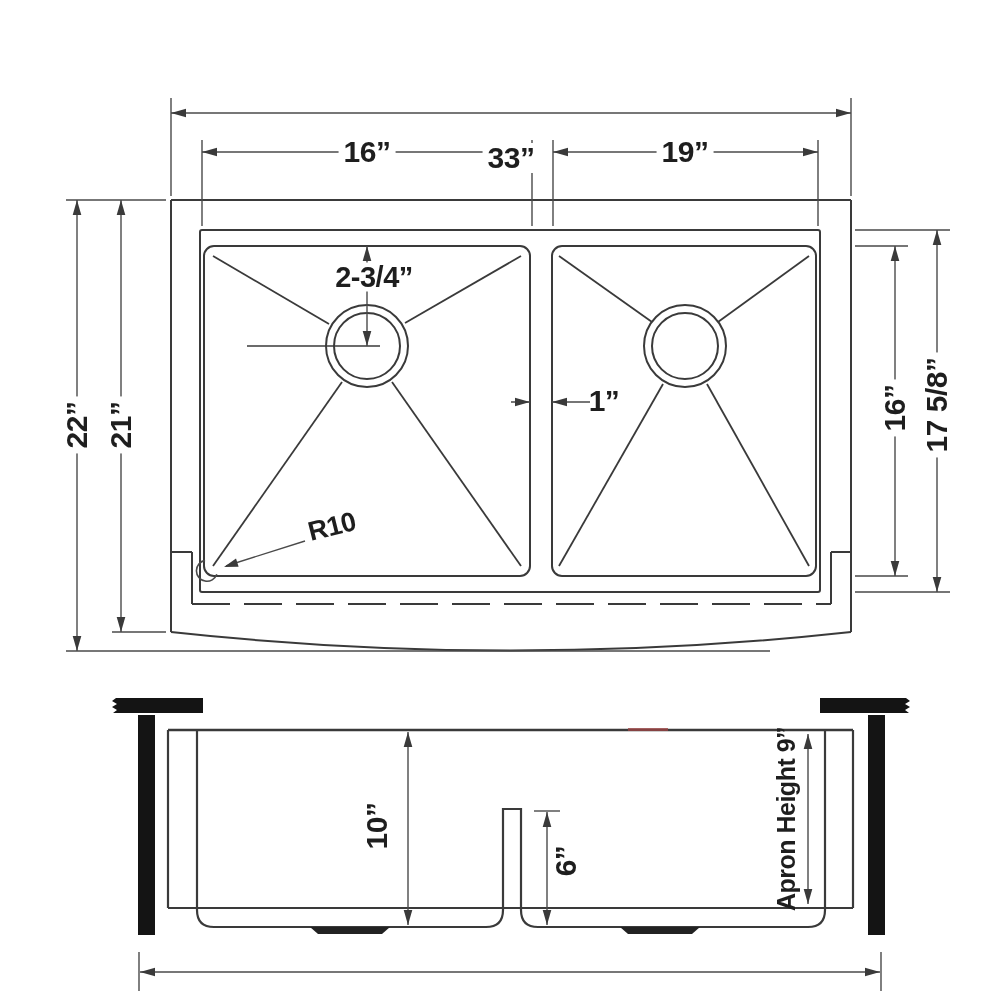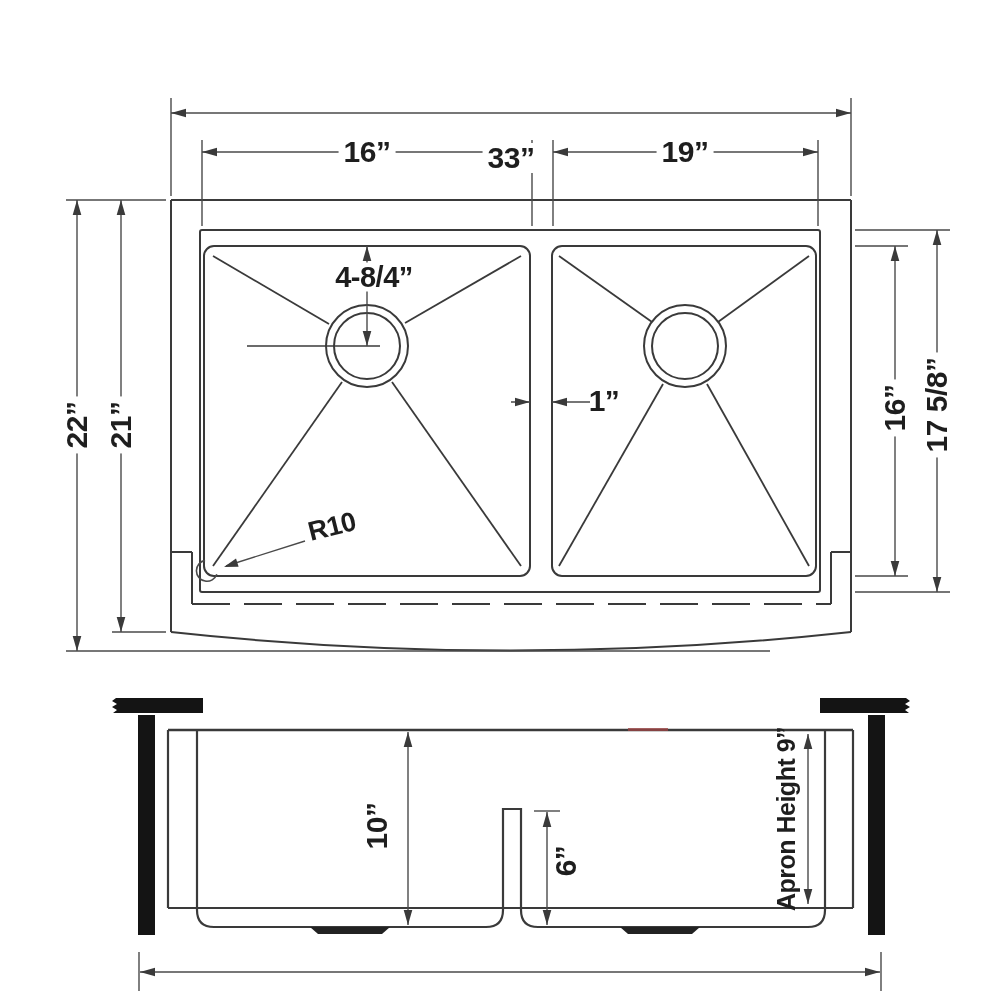--- a/index.html
+++ b/index.html
@@ -164,21 +164,21 @@
   <div class="label s30 bg" style="left:511px;top:113px;margin-top:45px;">33”</div>
   <div class="label s30 bg" style="left:367px;top:152px;">16”</div>
   <div class="label s30 bg" style="left:685px;top:152px;">19”</div>
 
   <div class="label s30 rot bg" style="left:77px;top:425px;">22”</div>
   <div class="label s30 rot bg" style="left:121px;top:425px;">21”</div>
 
   <div class="label s30 rot bg" style="left:895px;top:408px;">16”</div>
   <div class="label s30 rot bg" style="left:937px;top:405px;">17 5/8”</div>
 
-  <div class="label s29 bg" style="left:374px;top:277px;">4-8/4”</div>
+  <div class="label s29 bg" style="left:374px;top:277px;">2-3/4”</div>
   <div class="label s30" style="left:604px;top:401px;">1”</div>
   <div class="label s27 tilt" style="left:332px;top:527px;">R10</div>
 
   <div class="label s30 rot bg" style="left:377px;top:826px;">10”</div>
   <div class="label s30 rot bg" style="left:566px;top:861px;">6”</div>
   <div class="label s26 rot" style="left:786px;top:819px;">Apron Height  9”</div>
 
 </div>
 
 </body></html>

